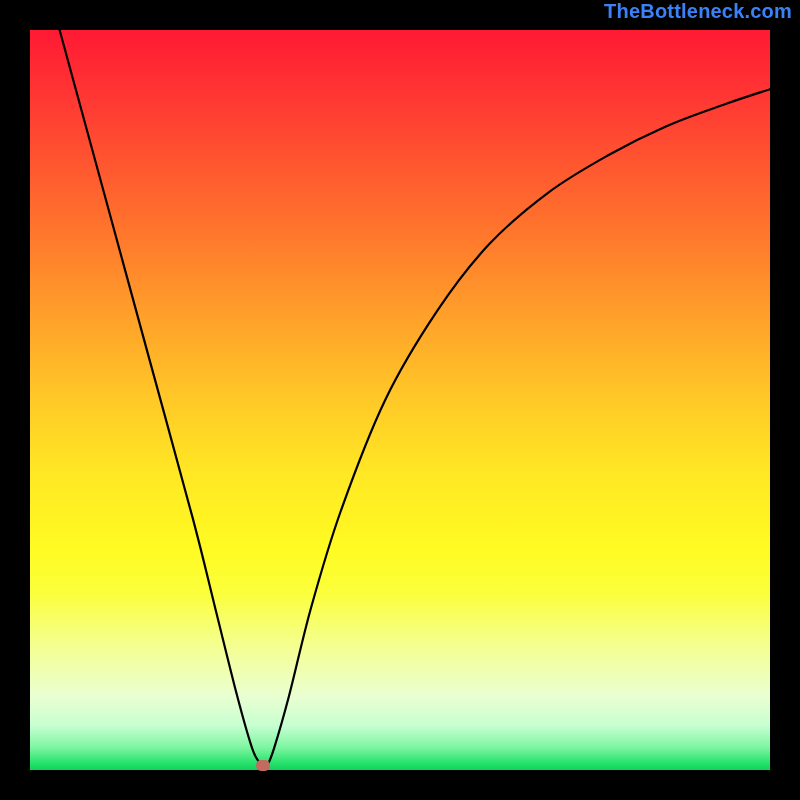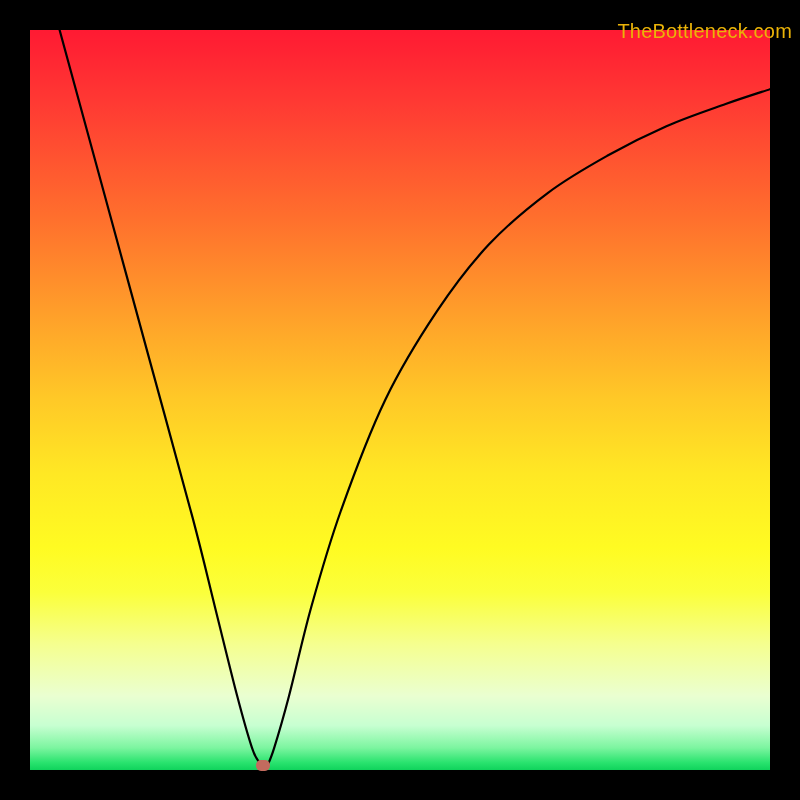--- a/index.html
+++ b/index.html
@@ -29,25 +29,25 @@
       #f5ff8f 83%,
       #eaffd1 90%,
       #c7ffd1 94%,
       #7cf5a0 97%,
       #29e36e 99%,
       #0fd35c 100%
     );
   }
   .watermark {
     position: absolute;
-    top: 20px;
+    top: 0;
     right: 8px;
-    color: #eab308;
+    color: #3b82f6;
     font-size: 20px;
-    font-weight: 400;
+    font-weight: 700;
     letter-spacing: 0.2px;
     user-select: none;
   }
   svg.curve {
     position: absolute;
     left: 0;
     top: 0;
     width: 740px;
     height: 740px;
   }

